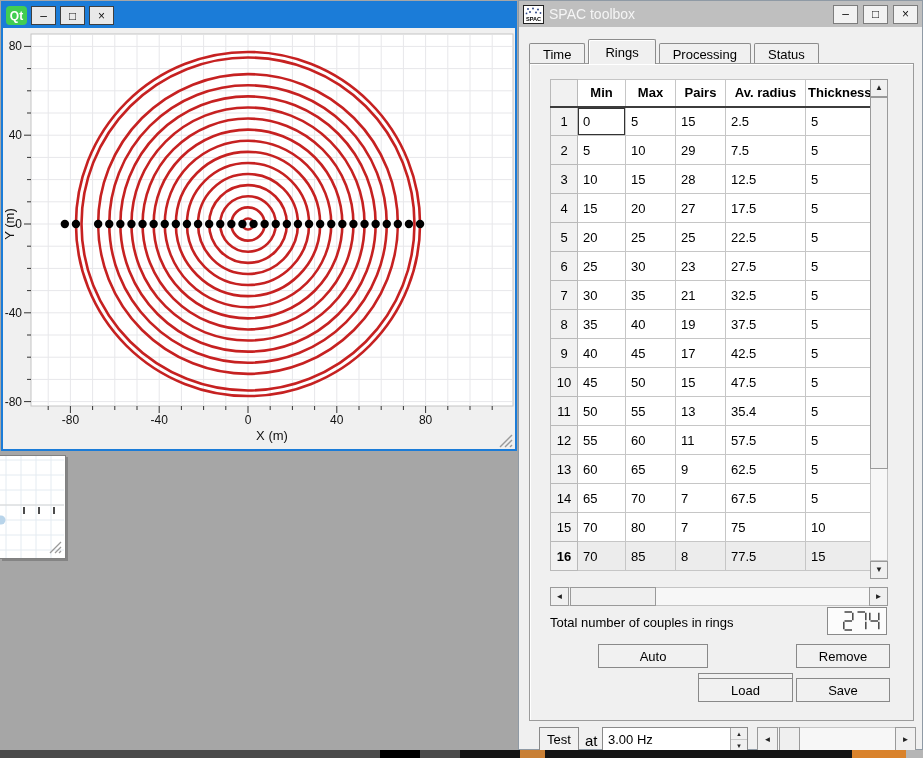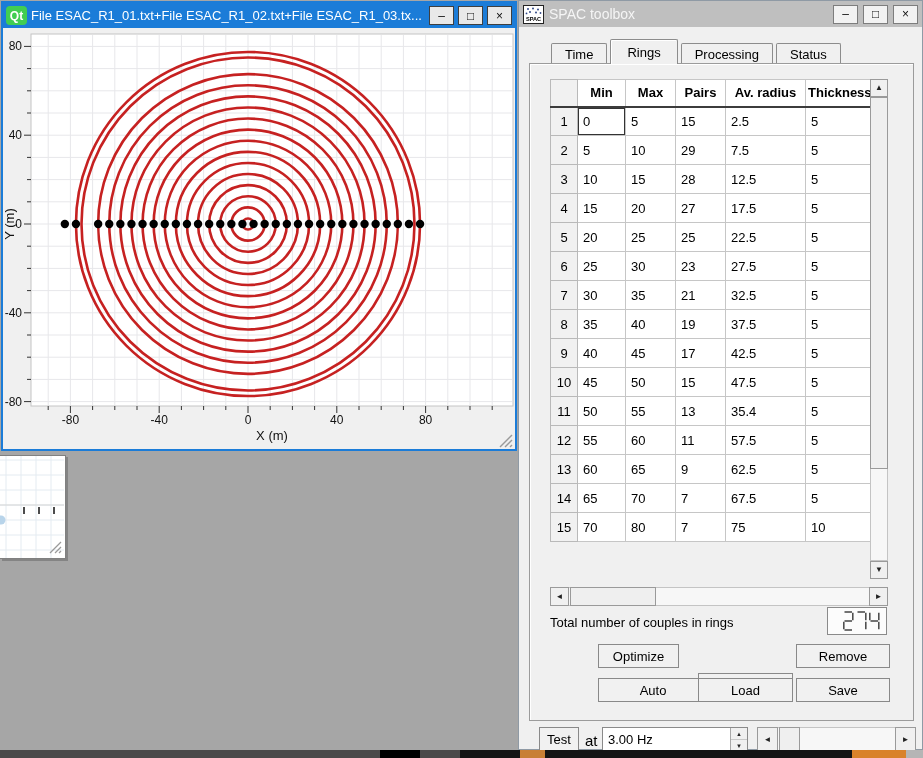--- a/index.html
+++ b/index.html
@@ -21,21 +21,21 @@
   
   #mini-window{left:0;top:455px;width:66px;height:104px;background:#fff;border:1px solid #808080;border-left:none;
                box-shadow:2px 2px 0 rgba(90,90,90,.45);}
 
   
   #spac-window{left:518px;top:0;width:405px;height:750px;background:#f0f0f0;border:1px solid #8f9aa5;}
   #spac-titlebar{display:flex;align-items:center;height:26px;background:#bfbfbf;padding:0 4px;gap:5px;}
   .spac-icon{width:21px;height:19px;background:#fff;border:1px solid #222;box-sizing:border-box;flex:0 0 auto;}
   #spac-title{flex:1;color:#f5f5f5;font-size:14px;white-space:nowrap;overflow:hidden;}
 
-  #tab-bar{position:absolute;left:10px;top:37px;display:flex;align-items:flex-end;height:26px;margin-left:22px;}
+  #tab-bar{position:absolute;left:10px;top:37px;display:flex;align-items:flex-end;height:26px;}
   .tab{font-size:13px;padding:3px 13px 3px;border:1px solid #8c8c8c;border-bottom:none;background:#f0f0f0;
        position:relative;top:1px;margin-right:3px;border-radius:2px 2px 0 0;cursor:default;}
   .tab.active{padding:5px 16px 4px;top:0;z-index:3;box-shadow:inset 1px 1px 0 #fff;}
 
   #tab-frame{position:absolute;left:10px;top:62px;width:383px;height:656px;border:1px solid #9b9b9b;
              background:#f0f0f0;box-shadow:inset 1px 1px 0 #fff;}
 
   
   #rings-table{position:absolute;left:31px;top:78px;border-collapse:collapse;table-layout:fixed;background:#fff;
                font-size:13px;}
@@ -56,21 +56,21 @@
 
   #total-label{position:absolute;left:31px;top:614px;font-size:13px;}
   #lcd{position:absolute;left:308px;top:606px;width:60px;height:28px;background:#fcfcfc;border:1px solid #8a8a8a;
        box-sizing:border-box;display:flex;align-items:center;justify-content:flex-end;padding-right:4px;}
 
   .btn{position:absolute;height:24px;background:#f1f1f1;border:1px solid #898989;box-sizing:border-box;
        font-size:13px;display:flex;align-items:center;justify-content:center;cursor:default;}
   #btn-optimize{left:79px;top:643px;width:81px;}
   #btn-add{left:179px;top:672px;width:95px;}
   #btn-remove{left:277px;top:643px;width:94px;}
-  #btn-auto{left:79px;top:677px;width:110px;text-align:right;}
+  #btn-auto{left:79px;top:643px;width:110px;text-align:right;}
   #btn-load{left:179px;top:677px;width:95px;}
   #btn-save{left:277px;top:677px;width:94px;}
 
   #test-button{left:20px;top:726px;width:40px;}
   #at-label{position:absolute;left:66px;top:731px;font-size:15px;}
   #freq-spin{position:absolute;left:83px;top:726px;width:146px;height:25px;background:#fff;border:1px solid #8a8a8a;
        box-sizing:border-box;display:flex;align-items:stretch;}
   #freq-value{flex:1;font-size:13px;display:flex;align-items:center;padding-left:5px;}
   .spin-arrows{width:16px;display:flex;flex-direction:column;border-left:1px solid #a8a8a8;}
   .spin-arrows div{flex:1;font-size:6px;display:flex;align-items:center;justify-content:center;background:#f0f0f0;
@@ -84,21 +84,20 @@
   svg text{font-family:"Liberation Sans",sans-serif;}
 </style>
 </head>
 <body>
 
 <div id="desktop">
 
   <div class="win" id="plot-window">
     <div id="plot-titlebar">
       <div class="qt-logo">Qt</div>
-      <div id="plot-title">File ESAC_R1_01.txt+File ESAC_R1_02.txt+File ESAC_R1_03.tx...</div>
       <div class="tb-btn">–</div>
       <div class="tb-btn">□</div>
       <div class="tb-btn">×</div>
     </div>
     <div id="plot-content">
       <svg id="plot-canvas" width="512" height="421" viewBox="0 0 512 421">
           <rect x="0" y="0" width="512" height="421" fill="#f0f0f0"></rect>
           <rect x="28" y="6" width="482" height="372" fill="#fff" stroke="#c4c4c4" stroke-width="1"></rect>
           <g stroke="#e7e7ea" stroke-width="1">
             <line x1="45.19999999999999" y1="7" x2="45.19999999999999" y2="377"></line>
@@ -447,20 +446,28 @@
             <td>5</td>
           </tr>
           <tr class="">
             <th>15</th>
             <td>70</td>
             <td>80</td>
             <td>7</td>
             <td>75</td>
             <td>10</td>
           </tr>
+          <tr class="active">
+            <th>16</th>
+            <td>70</td>
+            <td>85</td>
+            <td>8</td>
+            <td>77.5</td>
+            <td>15</td>
+          </tr>
         </tbody>
     </table>
 
     <div class="sb" style="left:351px;top:78px;width:18px;height:18px;">▲</div>
     <div class="sb-trough" style="left:351px;top:96px;width:18px;height:464px;"></div>
     <div class="sb-thumb" style="left:351px;top:96px;width:18px;height:372px;"></div>
     <div class="sb" style="left:351px;top:560px;width:18px;height:18px;">▼</div>
 
     <div class="sb-trough" style="left:31px;top:586px;width:338px;height:19px;"></div>
     <div class="sb" style="left:31px;top:586px;width:19px;height:19px;">◄</div>

